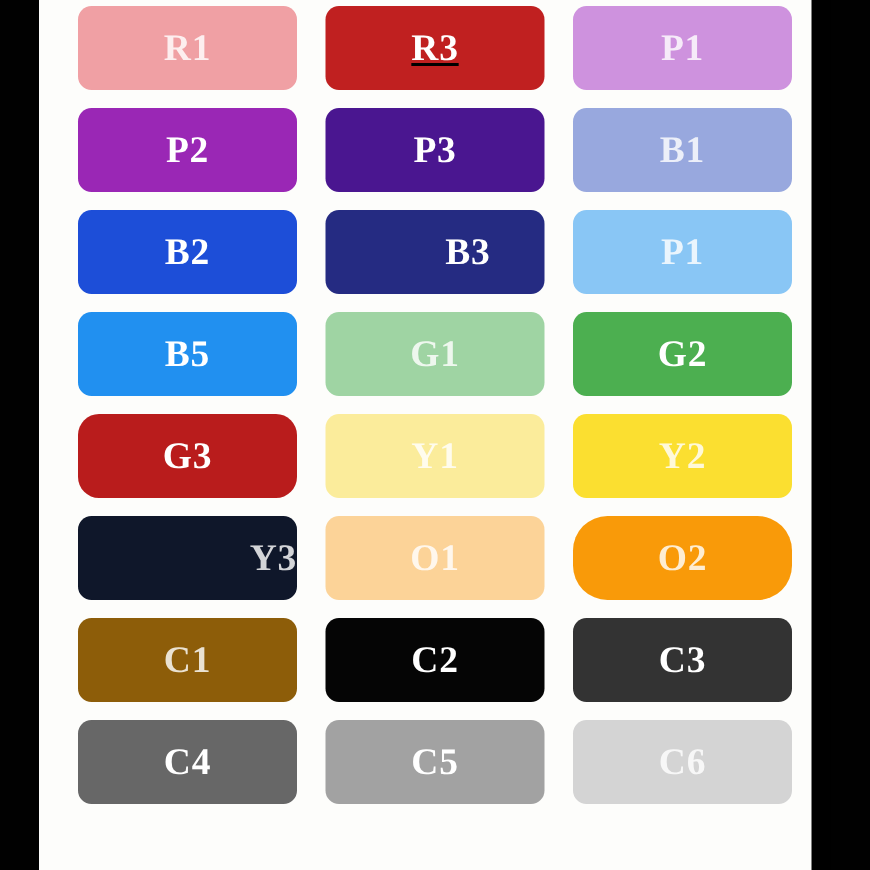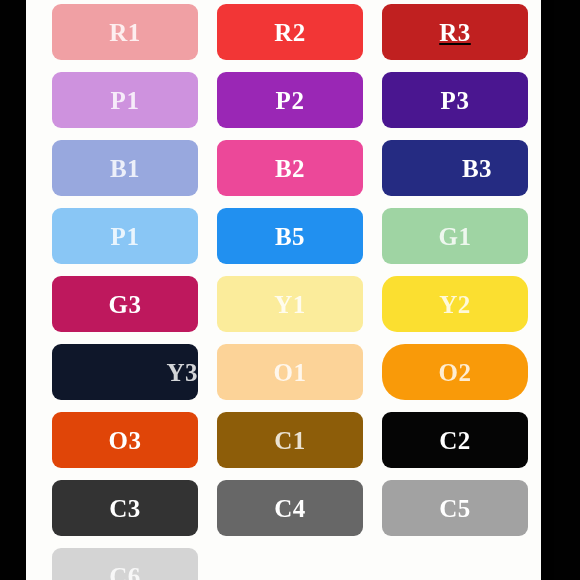--- a/index.html
+++ b/index.html
@@ -87,73 +87,70 @@
 <div id="page">
 
   <div class="letterbox left"></div>
   <div class="letterbox right"></div>
 
   <div id="card">
     <div id="grid">
         <div class="swatch" style="background: rgb(240, 160, 164);">
           <span class="swatch-label faint">R1</span>
         </div>
-        <div class="swatch" style="background: rgb(242, 54, 54);">
-          <span class="swatch-label">R2</span>
-        </div>
         <div class="swatch" style="background: rgb(192, 32, 32); text-decoration: underline;">
           <span class="swatch-label">R3</span>
         </div>
         <div class="swatch" style="background: rgb(206, 146, 222);">
           <span class="swatch-label faint">P1</span>
         </div>
         <div class="swatch" style="background: rgb(154, 39, 181); text-align: right;">
           <span class="swatch-label">P2</span>
         </div>
         <div class="swatch" style="background: rgb(74, 22, 144);">
           <span class="swatch-label">P3</span>
         </div>
         <div class="swatch" style="background: rgb(152, 168, 222);">
           <span class="swatch-label faint">B1</span>
         </div>
-        <div class="swatch" style="background: #ec4899;">
+        <div class="swatch" style="background: #1d4ed8;">
           <span class="swatch-label">B2</span>
         </div>
         <div class="swatch" style="background: rgb(37, 43, 130); padding-left: 44px;">
           <span class="swatch-label">B3</span>
         </div>
         <div class="swatch" style="background: rgb(137, 198, 245);">
           <span class="swatch-label faint">P1</span>
         </div>
         <div class="swatch" style="background: rgb(33, 144, 240); justify-content: center;">
           <span class="swatch-label">B5</span>
         </div>
         <div class="swatch" style="background: rgb(159, 212, 163);">
           <span class="swatch-label faint">G1</span>
         </div>
-        <div class="swatch" style="background: #be185d;">
+        <div class="swatch" style="background: rgb(76, 175, 80);">
+          <span class="swatch-label">G2</span>
+        </div>
+        <div class="swatch" style="background: #b91c1c; border-radius: 14px;">
           <span class="swatch-label">G3</span>
         </div>
         <div class="swatch" style="background: rgb(251, 236, 155);">
           <span class="swatch-label faint">Y1</span>
         </div>
-        <div class="swatch" style="background: rgb(251, 223, 48); border-radius: 15px;">
+        <div class="swatch" style="background: rgb(251, 223, 48);">
           <span class="swatch-label faint">Y2</span>
         </div>
         <div class="swatch" style="background: #0f172a; justify-content: flex-end;">
           <span class="swatch-label faint">Y3</span>
         </div>
         <div class="swatch" style="background: rgb(252, 211, 152);">
           <span class="swatch-label faint">O1</span>
         </div>
         <div class="swatch" style="background: rgb(249, 154, 9); border-radius: 23px;">
           <span class="swatch-label faint">O2</span>
-        </div>
-        <div class="swatch" style="background: rgb(224, 69, 8);">
-          <span class="swatch-label">O3</span>
         </div>
         <div class="swatch" style="background: rgb(141, 93, 9);">
           <span class="swatch-label faint">C1</span>
         </div>
         <div class="swatch" style="background: rgb(5, 5, 5); justify-content: center;">
           <span class="swatch-label">C2</span>
         </div>
         <div class="swatch" style="background: rgb(51, 51, 51);">
           <span class="swatch-label">C3</span>
         </div>

